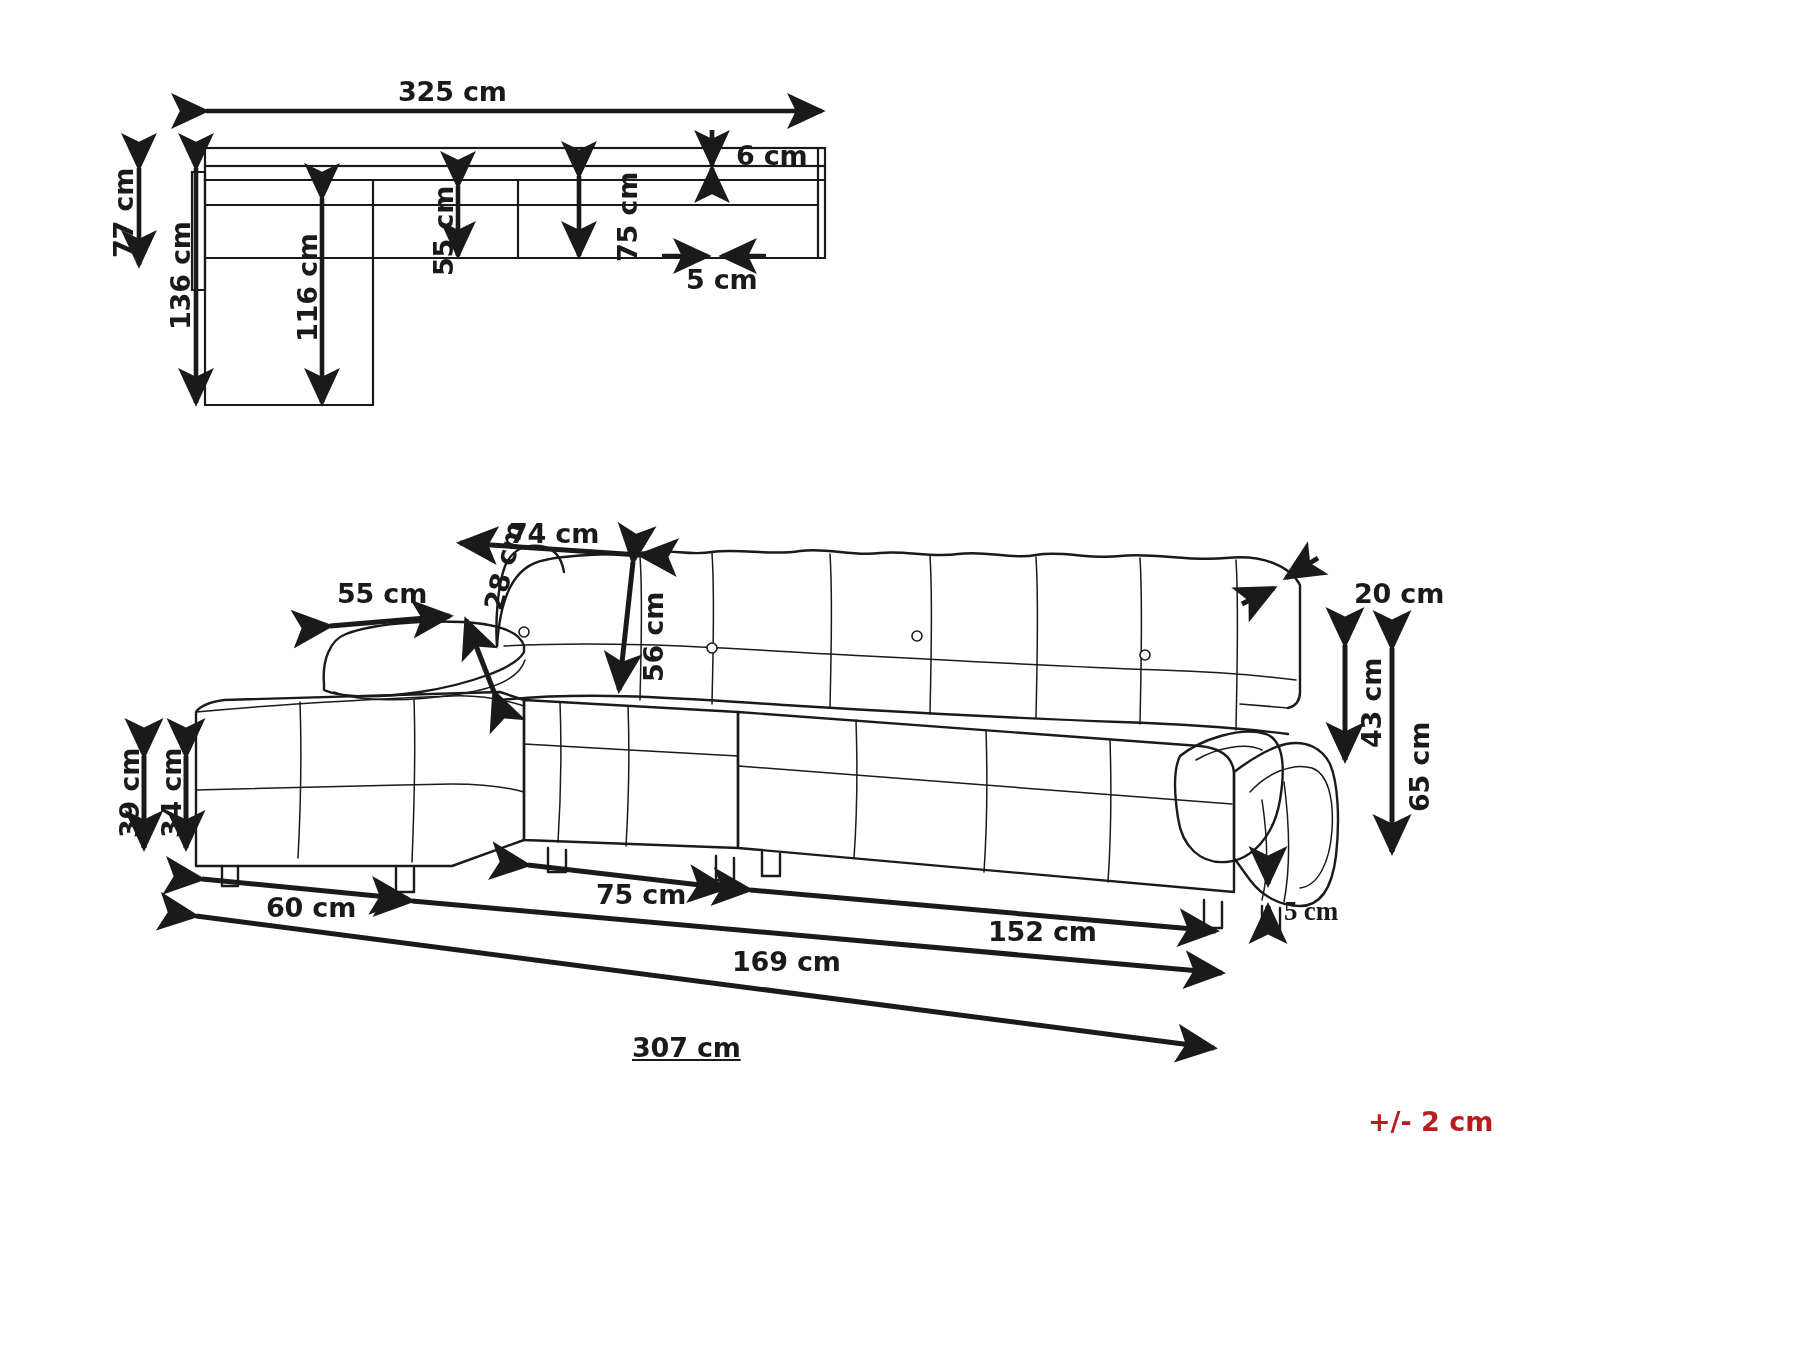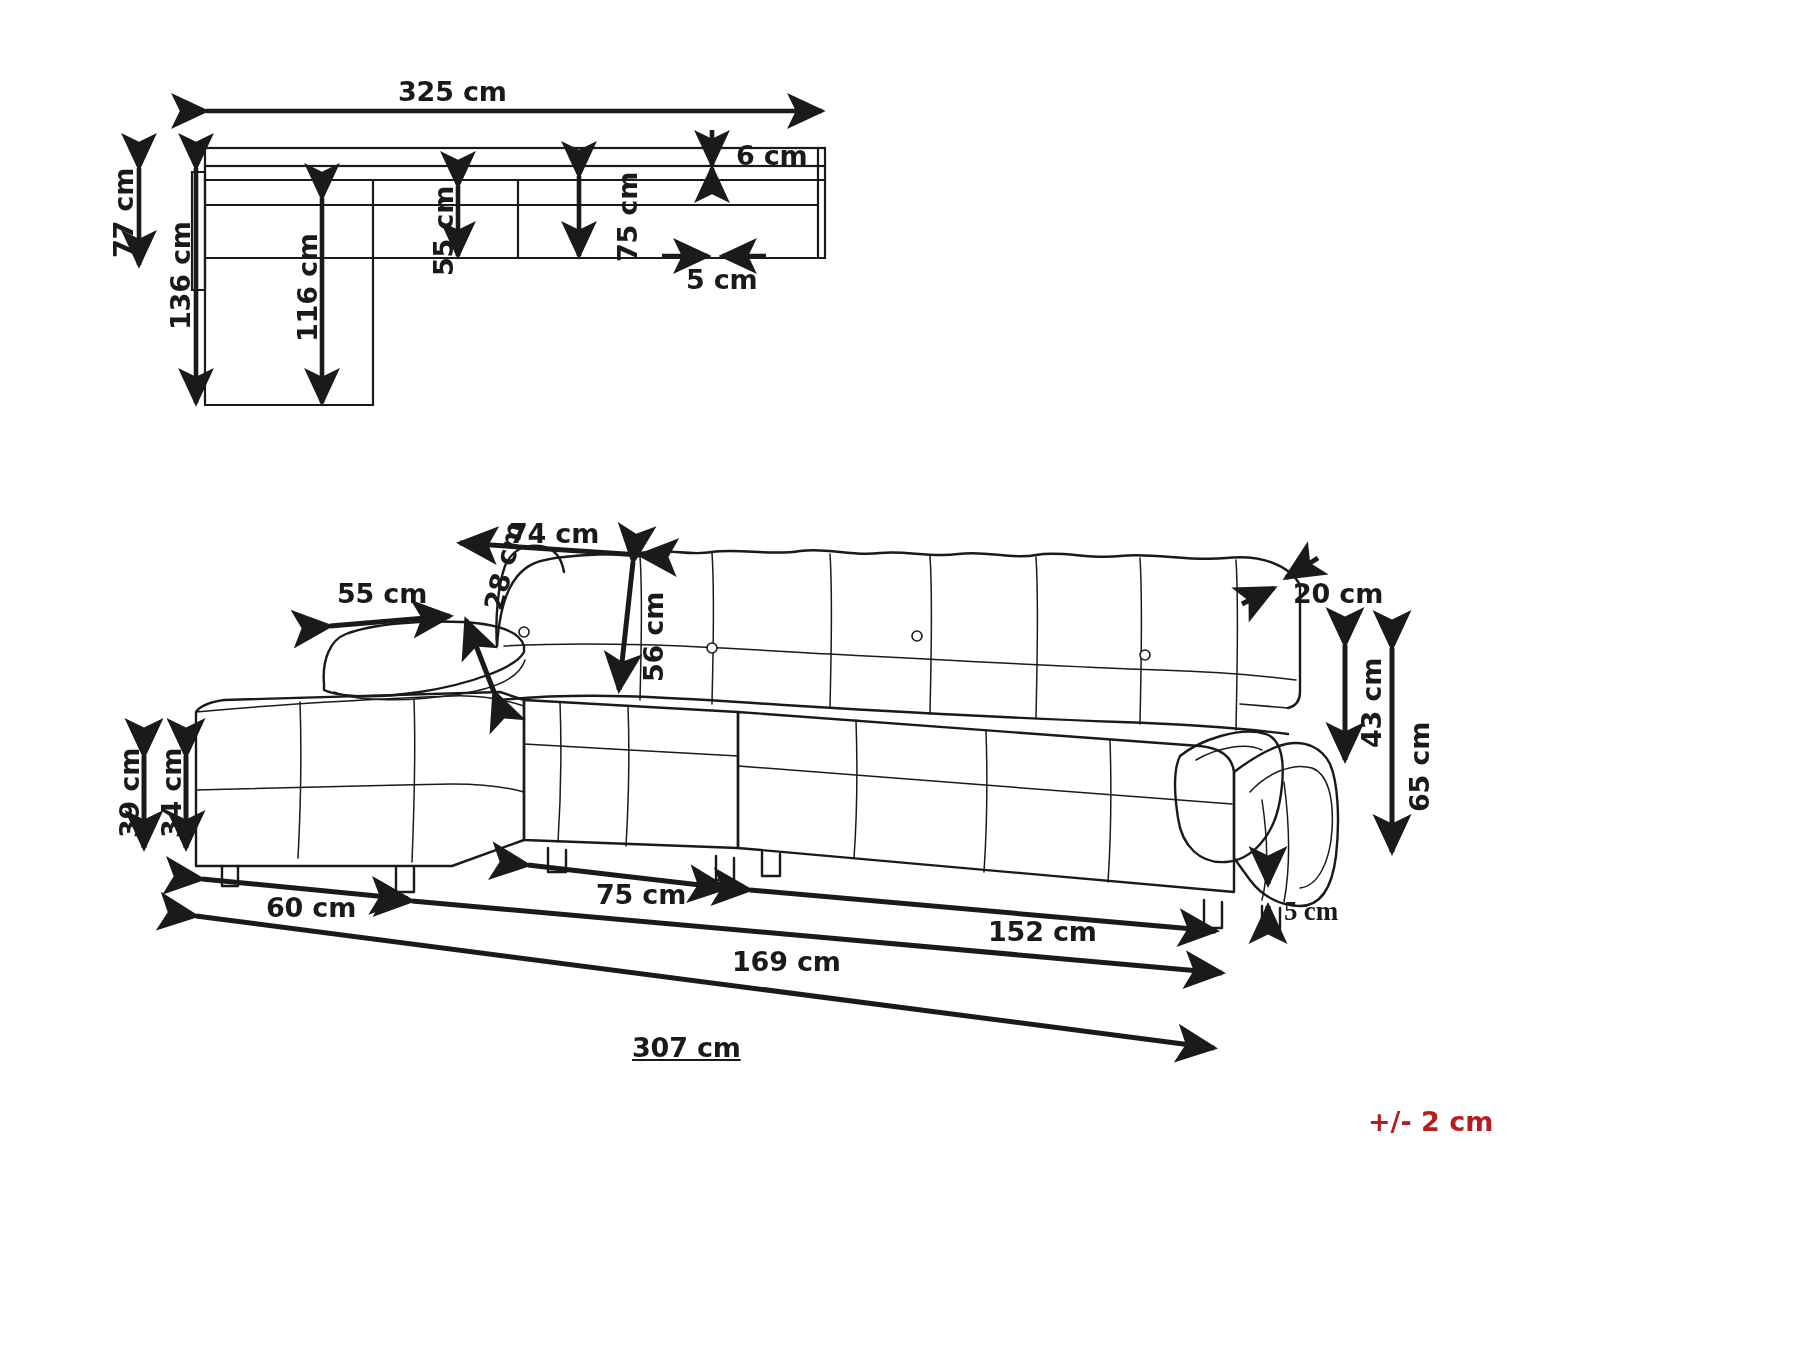--- a/index.html
+++ b/index.html
@@ -272,21 +272,21 @@
   <div class="dim-label" style="left:686px; top:264px;">5 cm</div>
 
   <div class="dim-label" style="left:509px; top:518px;text-align:right;">74 cm</div>
 
   <div class="dim-label rot90" style="left:638px; top:682px;">56 cm</div>
 
   <div class="dim-label" style="left:337px; top:578px;">55 cm</div>
 
   <div class="dim-label rot90" style="left:478px; top:606px; transform:rotate(-76deg); transform-origin:left top;">28 cm</div>
 
-  <div class="dim-label" style="left:1293px; top:578px;">20 cm</div>
+  <div class="dim-label" style="left:1354px; top:578px;">20 cm</div>
 
   <div class="dim-label rot90" style="left:1356px; top:748px;">43 cm</div>
 
   <div class="dim-label rot90" style="left:1404px; top:812px;">65 cm</div>
 
   <div class="dim-label" style="left:1284px; top:896px;font-family:Liberation Serif, serif;">5 cm</div>
 
   <div class="dim-label rot90" style="left:114px; top:838px;">39 cm</div>
 
   <div class="dim-label rot90" style="left:156px; top:838px;">34 cm</div>

